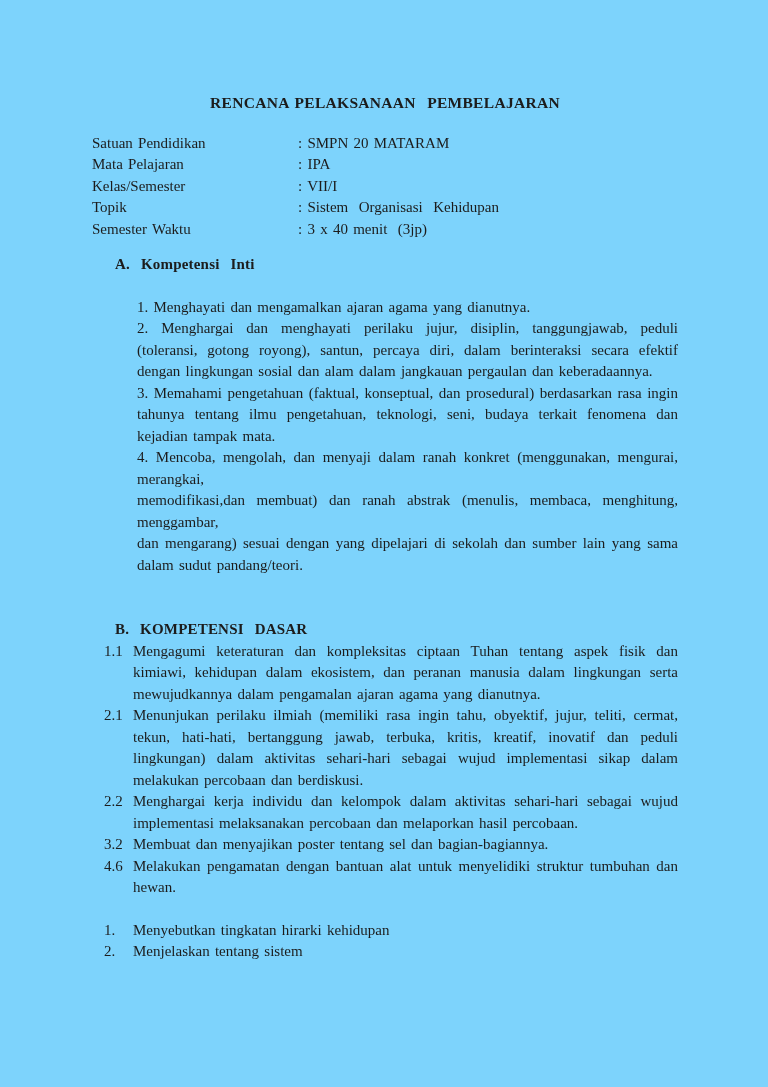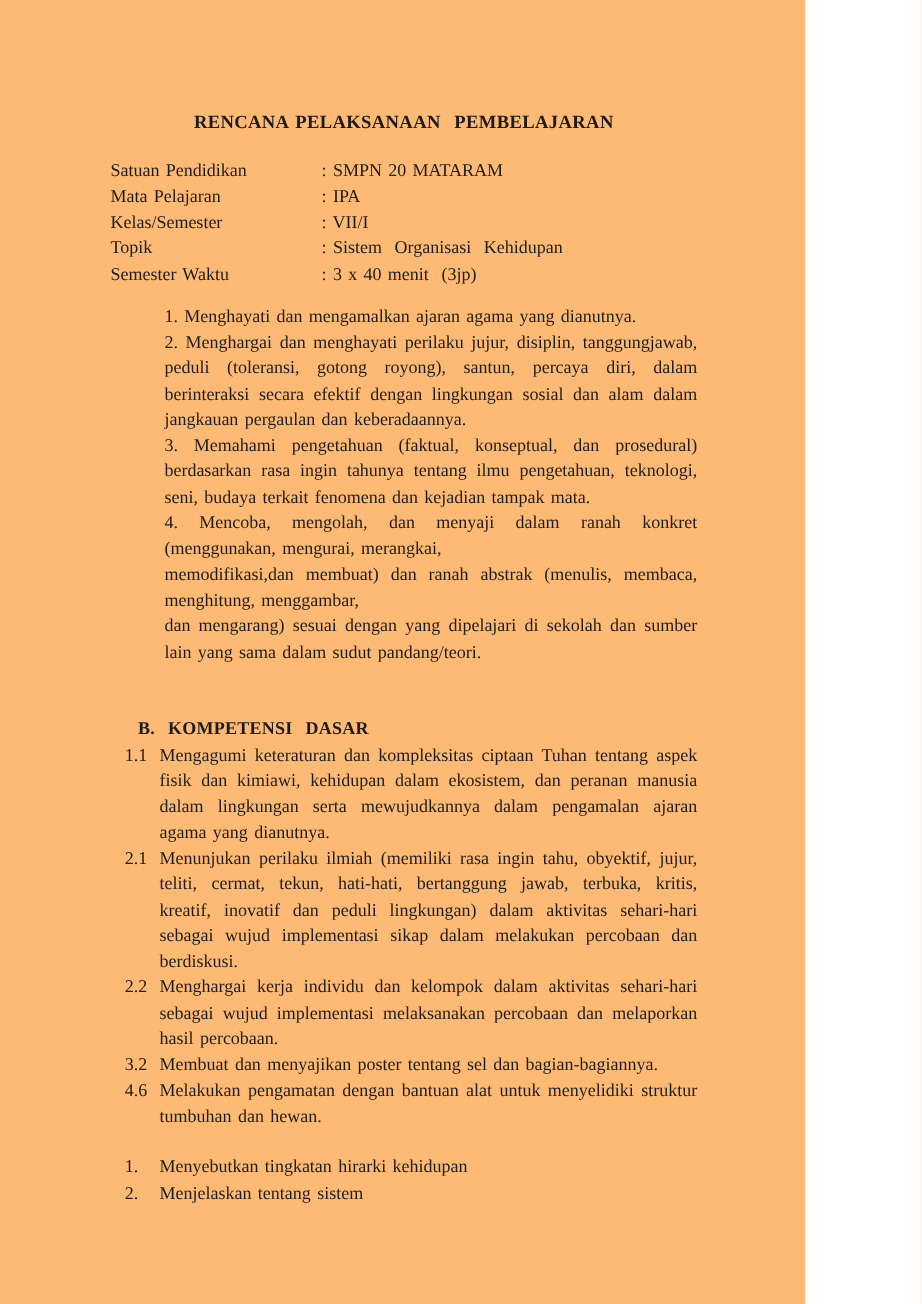--- a/index.html
+++ b/index.html
@@ -2,23 +2,23 @@
 <html><head>
 <meta charset="utf-8">
 <style>
   html, body {
     margin: 0;
     padding: 0;
     background: #ffffff;
   }
   .page {
     position: relative;
-    width: 671px;
+    width: 768px;
     height: 1087px;
-    background: #fdba74;
+    background: #7dd3fc;
     color: #1c1c1c;
     font-family: "Liberation Serif", "DejaVu Serif", serif;
     font-size: 15px;
     line-height: 21.5px;
     box-sizing: border-box;
     padding: 92px 90px 20px 92px;
     overflow: hidden;
     word-spacing: 1.5px;
   }
   .doc-title {
@@ -27,20 +27,21 @@
     font-weight: bold;
     text-align: center;
     letter-spacing: 0.3px;
     white-space: pre-wrap;
   }
   .info-block {
     margin: 0 0 14px 0;
   }
   .info-row {
     display: flex;
+    gap: 30px;
   }
   .info-label {
     flex: none;
     width: 140px;
   }
   .info-value {
     white-space: pre-wrap;
     margin-left: 36px;
   }
   .section-heading {
@@ -106,20 +107,21 @@
       <span class="info-label">Topik</span>
       <span class="info-value">: Sistem  Organisasi  Kehidupan</span>
     </div>
     <div class="info-row">
       <span class="info-label">Semester Waktu</span>
       <span class="info-value">: 3 x 40 menit  (3jp)</span>
     </div>
   </div>
 
   <div class="section section-a">
+    <div class="section-heading">A.  Kompetensi  Inti</div>
     <div class="ki-list">
       <p class="ki-item">1. Menghayati dan mengamalkan ajaran agama yang dianutnya.</p>
       <p class="ki-item">2. Menghargai dan menghayati perilaku jujur, disiplin, tanggungjawab, peduli (toleransi, gotong royong), santun, percaya diri, dalam berinteraksi secara efektif dengan lingkungan sosial dan alam dalam jangkauan pergaulan dan keberadaannya.</p>
       <p class="ki-item">3. Memahami pengetahuan (faktual, konseptual, dan prosedural) berdasarkan rasa ingin tahunya tentang ilmu pengetahuan, teknologi, seni, budaya terkait fenomena dan kejadian tampak mata.</p>
       <p class="ki-item">4. Mencoba, mengolah, dan menyaji dalam ranah konkret (menggunakan, mengurai, merangkai,
 memodifikasi,dan membuat) dan ranah abstrak (menulis, membaca, menghitung, menggambar,
 dan mengarang) sesuai dengan yang dipelajari di sekolah dan sumber lain yang sama dalam sudut pandang/teori.</p>
     </div>
   </div>
 

